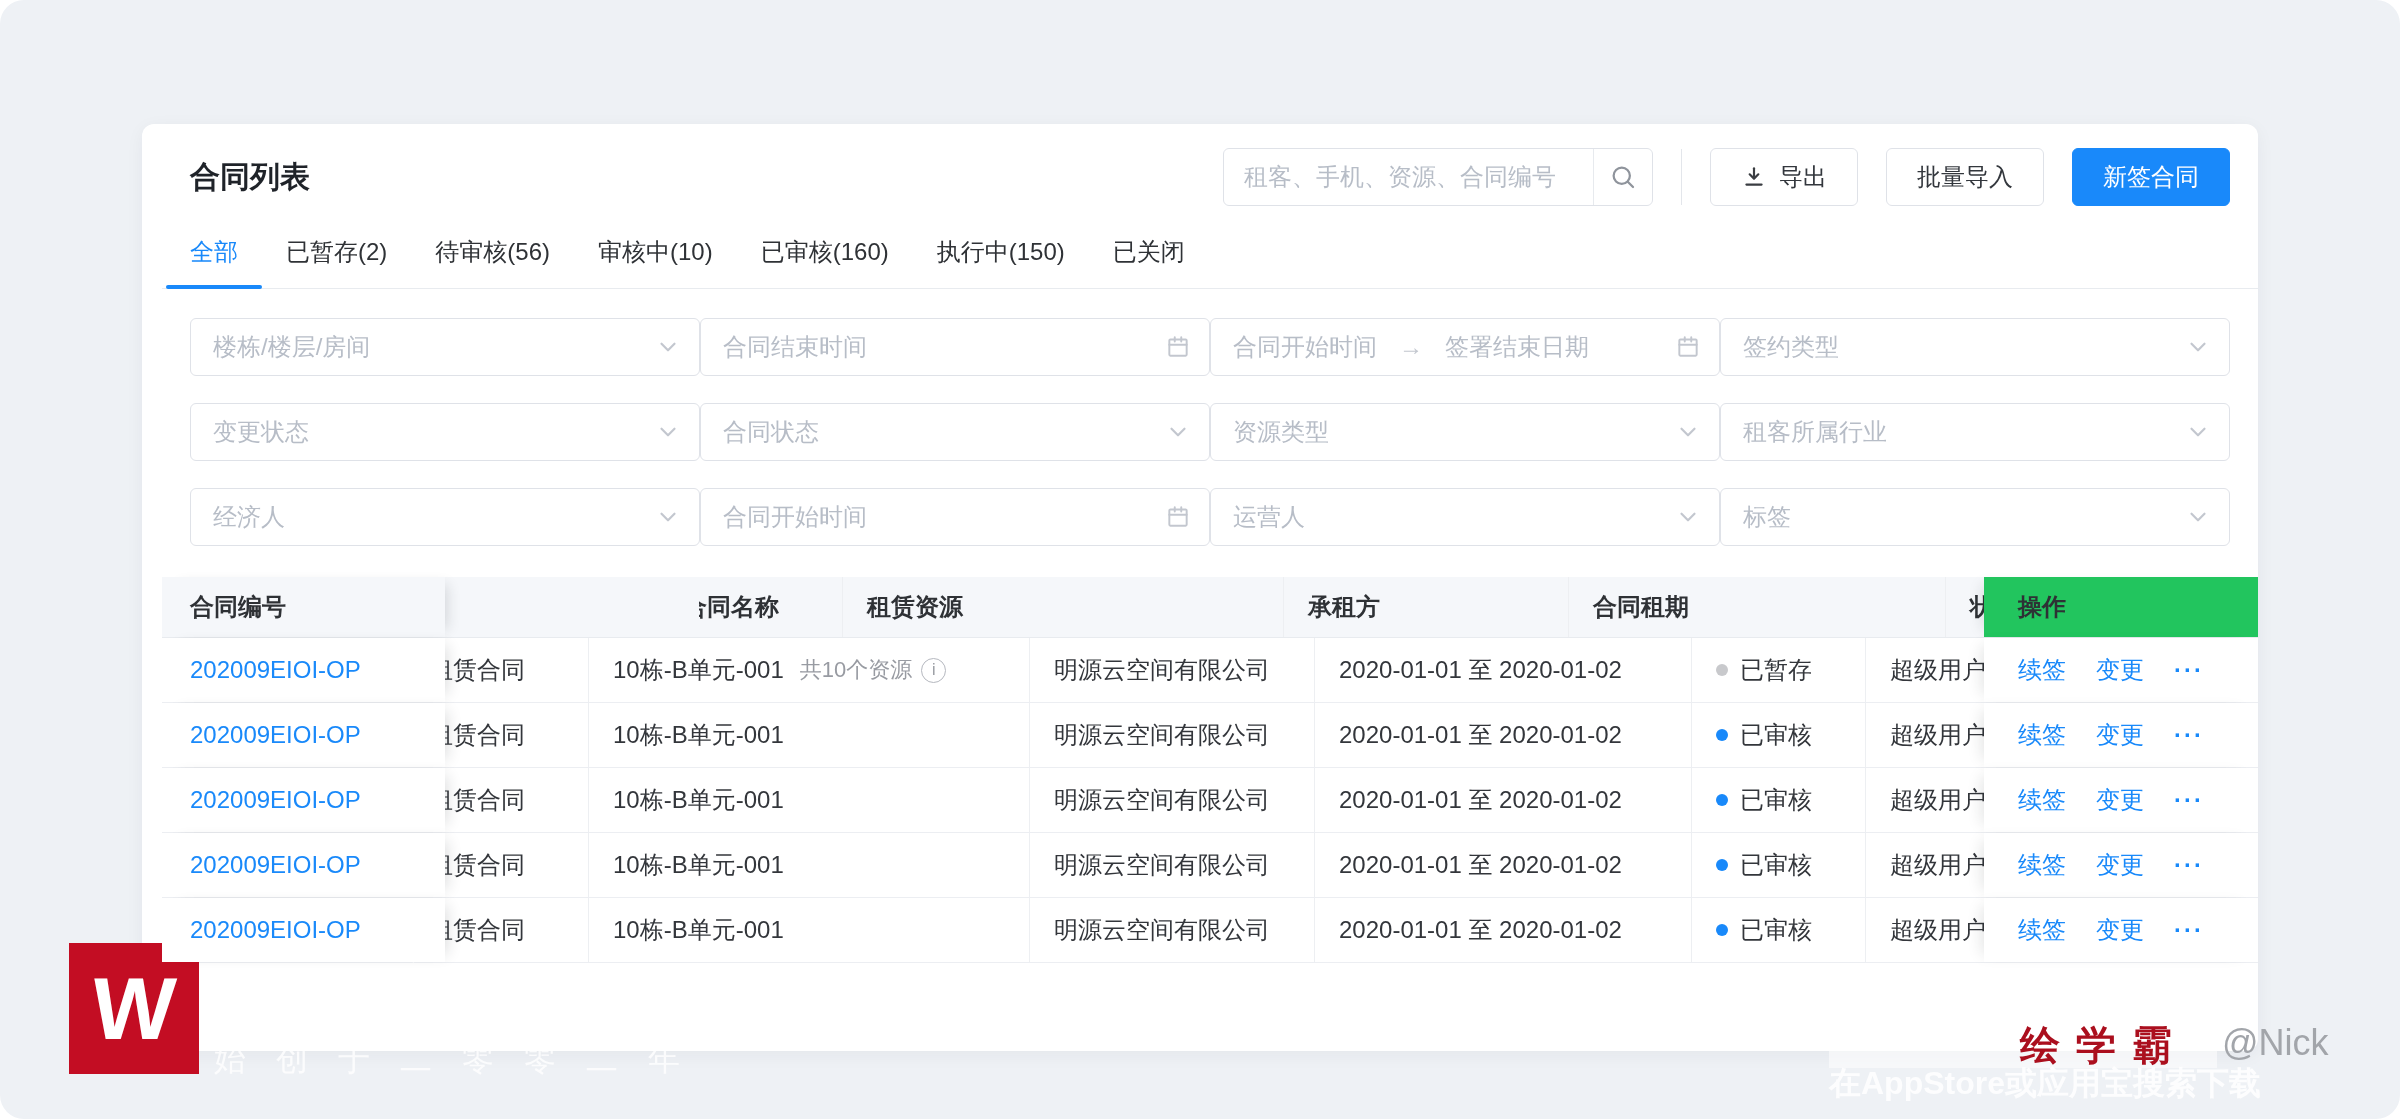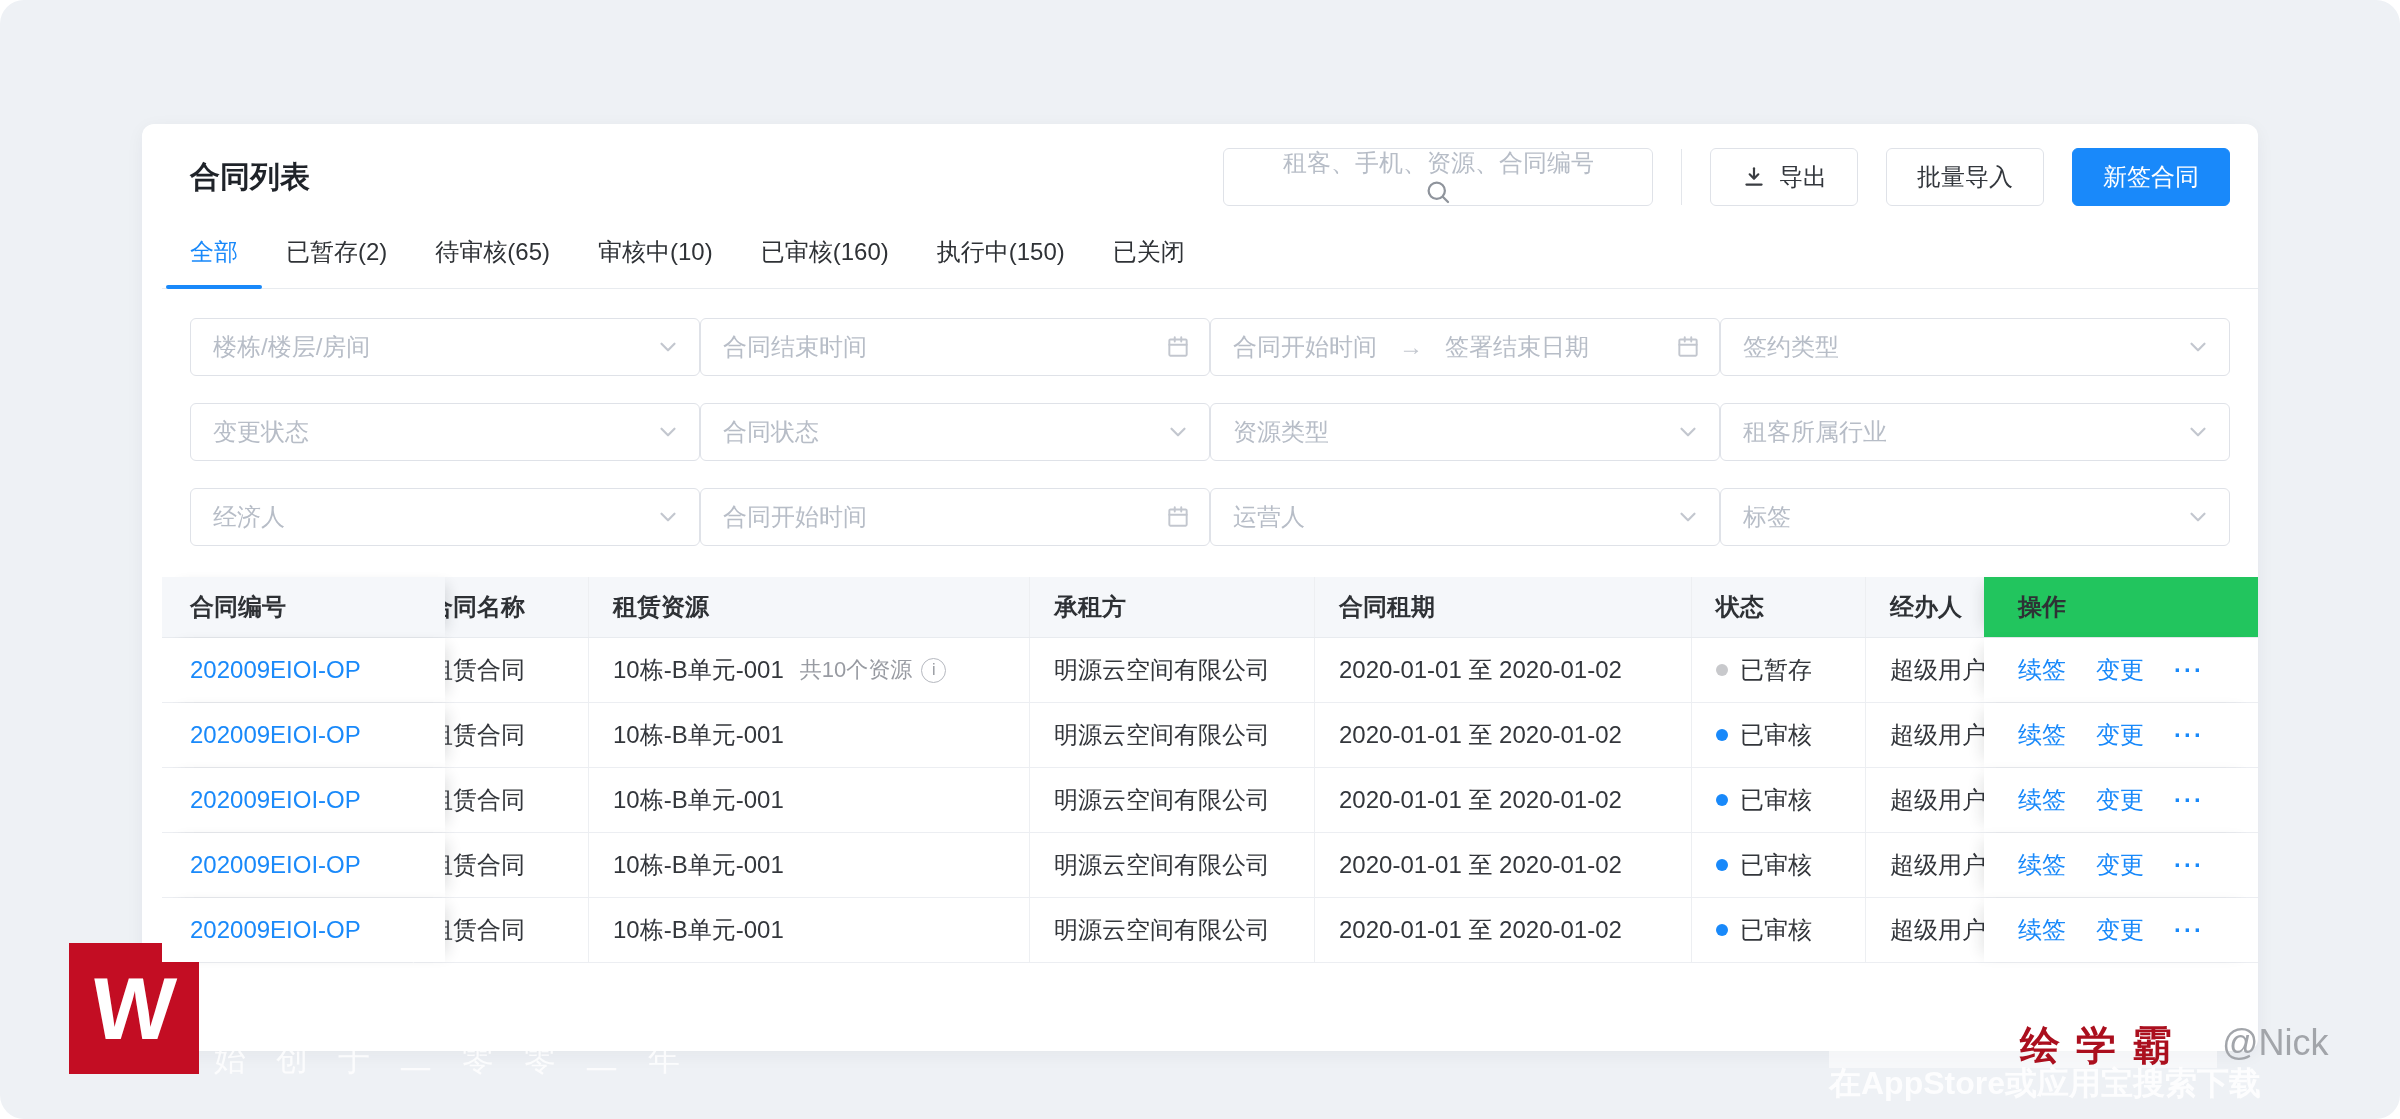--- a/index.html
+++ b/index.html
@@ -7,21 +7,21 @@
   .screen { position:relative; width:2400px; height:1119px; background:#eef1f5; border-radius:24px; overflow:hidden; }
 
   
   .card { position:absolute; left:142px; top:124px; width:2116px; height:927px;
           background:#fff; border-radius:12px; box-shadow:0 4px 18px rgba(30,40,60,.05); overflow:hidden;padding-left:20px; }
 
   .card-head { display:flex; justify-content:space-between; align-items:center; margin-top:22px; padding:0 28px; height:62px; }
   .page-title { font-size:30px; font-weight:700; color:#1f2329; }
 
   .head-actions { display:flex; align-items:center; }
-  .search-box { position:relative; width:430px; height:58px; border:1px solid #dfe2e8; border-radius:6px; background:#fff; display:flex; align-items:center;flex-direction:column; }
+  .search-box { position:relative; width:430px; height:58px; border:1px solid #dfe2e8; border-radius:6px; background:#fff; display:flex; align-items:center; }
   .search-box input { flex:1; height:100%; border:none; outline:none; padding:0 20px; font-size:24px; color:#333; font-family:inherit; background:transparent; }
   .search-box input::placeholder { color:#b7bdc7; }
   .search-sep { width:1px; height:56px; background:#e7eaee; }
   .search-icon { width:58px; display:flex; align-items:center; justify-content:center; cursor:pointer; }
   .v-divider { width:1px; height:56px; background:#e3e6eb; margin:0 28px; }
   .btn { height:58px; padding:0 30px; border:1px solid #dfe2e8; border-radius:6px; background:#fff;
          font-size:24px; color:#33373d; display:inline-flex; align-items:center; gap:12px; cursor:pointer; font-family:inherit; }
   .btn + .btn { margin-left:28px; }
   .btn.primary { background:#1989fa; border-color:#1989fa; color:#fff; }
 
@@ -37,21 +37,21 @@
   .finput { flex:1; height:58px; border:1px solid #dfe2e8; border-radius:6px; background:#fff;
             display:flex; align-items:center; justify-content:space-between; padding:0 18px 0 22px; cursor:pointer; }
   .ph-area { display:flex; align-items:center; gap:22px; }
   .ph { font-size:24px; color:#b7bdc7; }
   .f-arrow { font-size:24px; color:#c3c7cf; }
   .icon { display:inline-flex; align-items:center; }
 
   
   .table { width:100%; }
   .trow { position:relative; display:flex; height:65px; border-bottom:1px solid #eceef2; background:#fff; }
-  .trow.head { height:61px; background:#f5f7fa; border-bottom:1px solid #e8ebef; }
+  .trow.head { height:61px; background:#f5f7fa; border-bottom:1px solid #e8ebef;justify-content:flex-end; }
   .cell { display:flex; align-items:center; font-size:24px; color:#33363b; flex-shrink:0; padding-left:24px; border-right:1px solid #edeff2; }
   .trow.head .cell { font-weight:600; color:#2e3135; }
   .c1 { position:absolute; left:0; top:0; bottom:0; width:283px; padding-left:28px; z-index:3; background:#fff;
         box-shadow:10px 0 14px -8px rgba(31,35,41,.16); border-right:none; }
   .trow.head .c1 { background:#f5f7fa; }
   .mid { margin-left:283px; width:1559px; display:flex; overflow:hidden; }
   .c2 { width:144px; padding-left:0; overflow:hidden; }
   .c2 .shift { margin-left:-16px; white-space:nowrap; }
   .c3 { width:441px; } .c4 { width:285px; } .c5 { width:377px; } .c6 { width:174px; } .c7 { width:138px; }
   .c8 { position:absolute; right:0; top:0; bottom:0; width:274px; padding-left:34px; z-index:3; background:#fff;
@@ -120,21 +120,21 @@
     </div>
 
     <div class="tabs">
         <div class="tab active">
     <span>全部</span>
   </div>
         <div class="tab">
     <span>已暂存(2)</span>
   </div>
         <div class="tab">
-    <span>待审核(65)</span>
+    <span>待审核(56)</span>
   </div>
         <div class="tab">
     <span>审核中(10)</span>
   </div>
         <div class="tab">
     <span>已审核(160)</span>
   </div>
         <div class="tab">
     <span>执行中(150)</span>
   </div>

